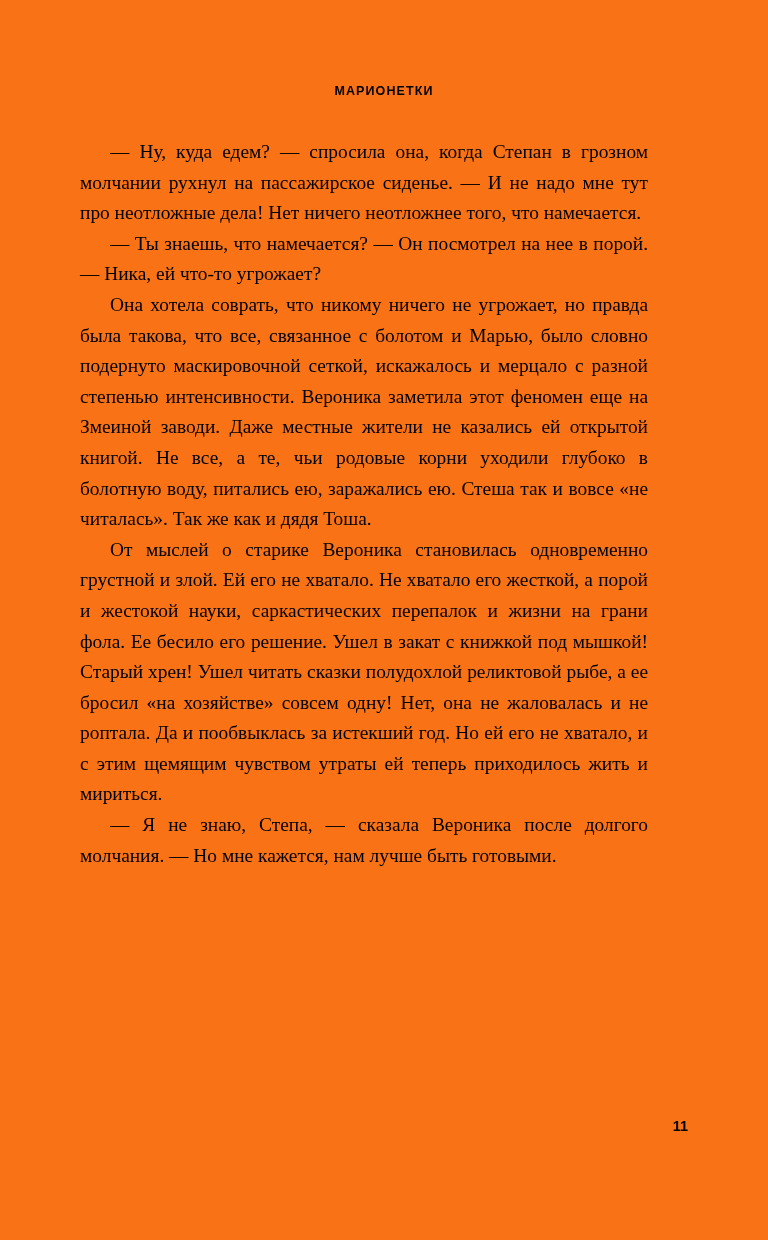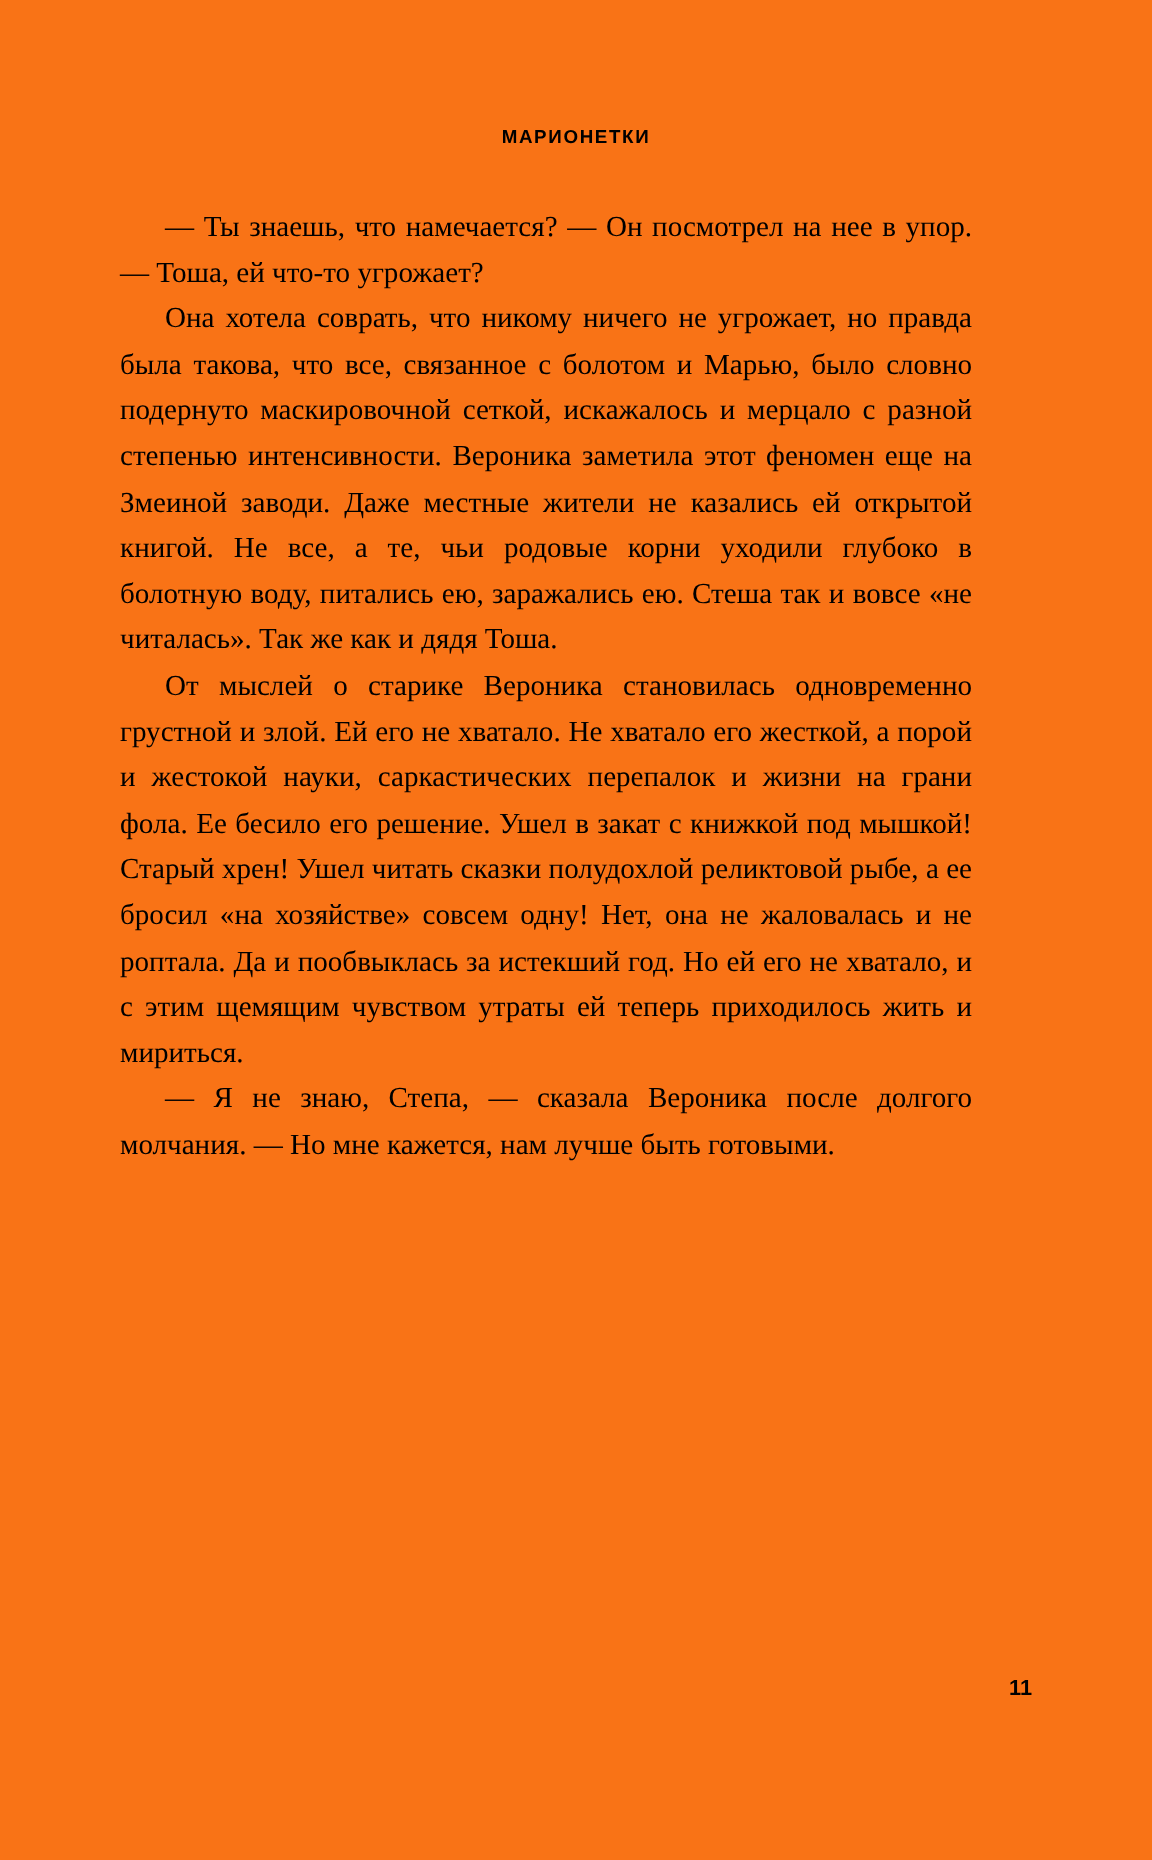--- a/index.html
+++ b/index.html
@@ -60,21 +60,22 @@
   }
 </style>
 </head>
 <body>
 
 <div class="page">
 
   <div class="running-head">МАРИОНЕТКИ</div>
 
   <div class="text-block">
-    <p class="para">— Ты знаешь, что намечается? — Он посмотрел на нее в упор. — Тоша, ей что-то угрожает?</p>
+    <p class="para">— Ну, куда едем? — спросила она, когда Степан в грозном молчании рухнул на пассажирское сиденье. — И не надо мне тут про неотложные дела! Нет ничего неотложнее того, что намечается.</p>
+    <p class="para">— Ты знаешь, что намечается? — Он посмотрел на нее в порой. — Ника, ей что-то угрожает?</p>
     <p class="para">Она хотела соврать, что никому ничего не угрожает, но правда была такова, что все, связанное с болотом и Марью, было словно подернуто маскировочной сеткой, искажалось и мерцало с разной степенью интенсивности. Вероника заметила этот феномен еще на Змеиной заводи. Даже местные жители не казались ей открытой книгой. Не все, а те, чьи родовые корни уходили глубоко в болотную воду, питались ею, заражались ею. Стеша так и вовсе «не читалась». Так же как и дядя Тоша.</p>
     <p class="para">От мыслей о старике Вероника становилась одновременно грустной и злой. Ей его не хватало. Не хватало его жесткой, а порой и жестокой науки, саркастических перепалок и жизни на грани фола. Ее бесило его решение. Ушел в закат с книжкой под мышкой! Старый хрен! Ушел читать сказки полудохлой реликтовой рыбе, а ее бросил «на хозяйстве» совсем одну! Нет, она не жаловалась и не роптала. Да и пообвыклась за истекший год. Но ей его не хватало, и с этим щемящим чувством утраты ей теперь приходилось жить и мириться.</p>
     <p class="para">— Я не знаю, Степа, — сказала Вероника после долгого молчания. — Но мне кажется, нам лучше быть готовыми.</p>
   </div>
 
   <div class="folio">11</div>
 
 </div>
 
 </body></html>

